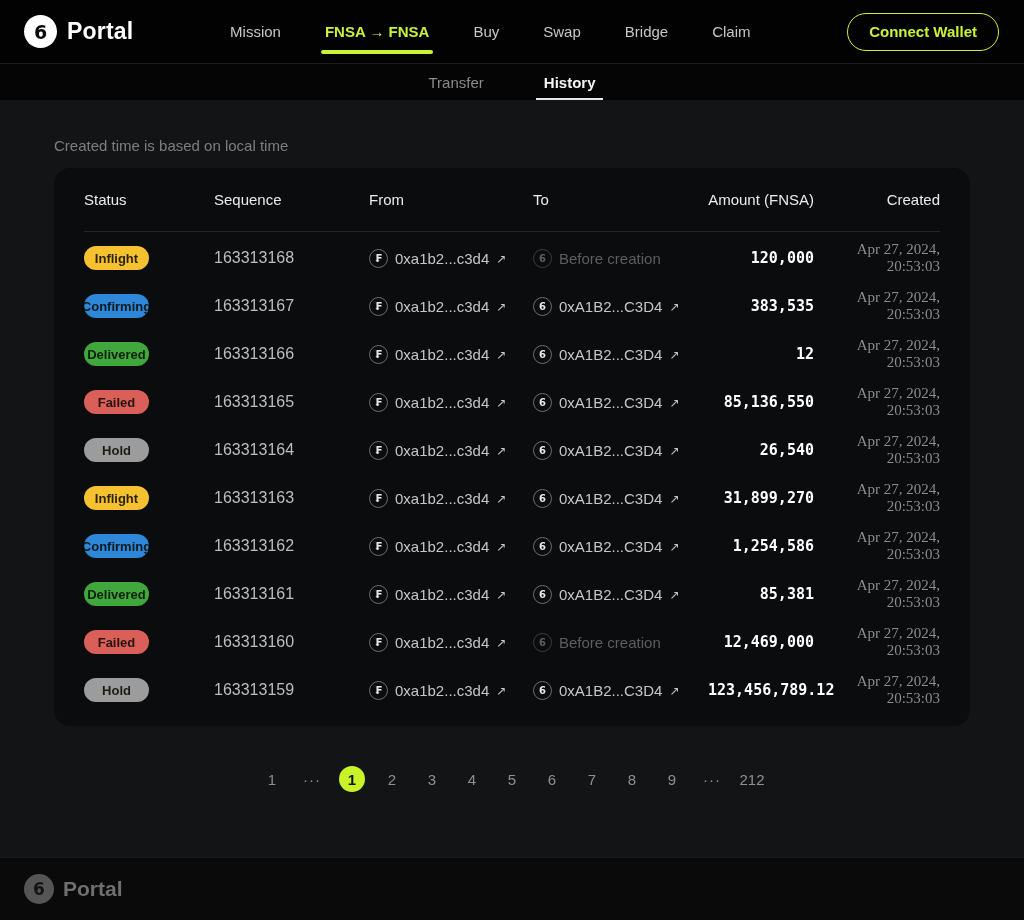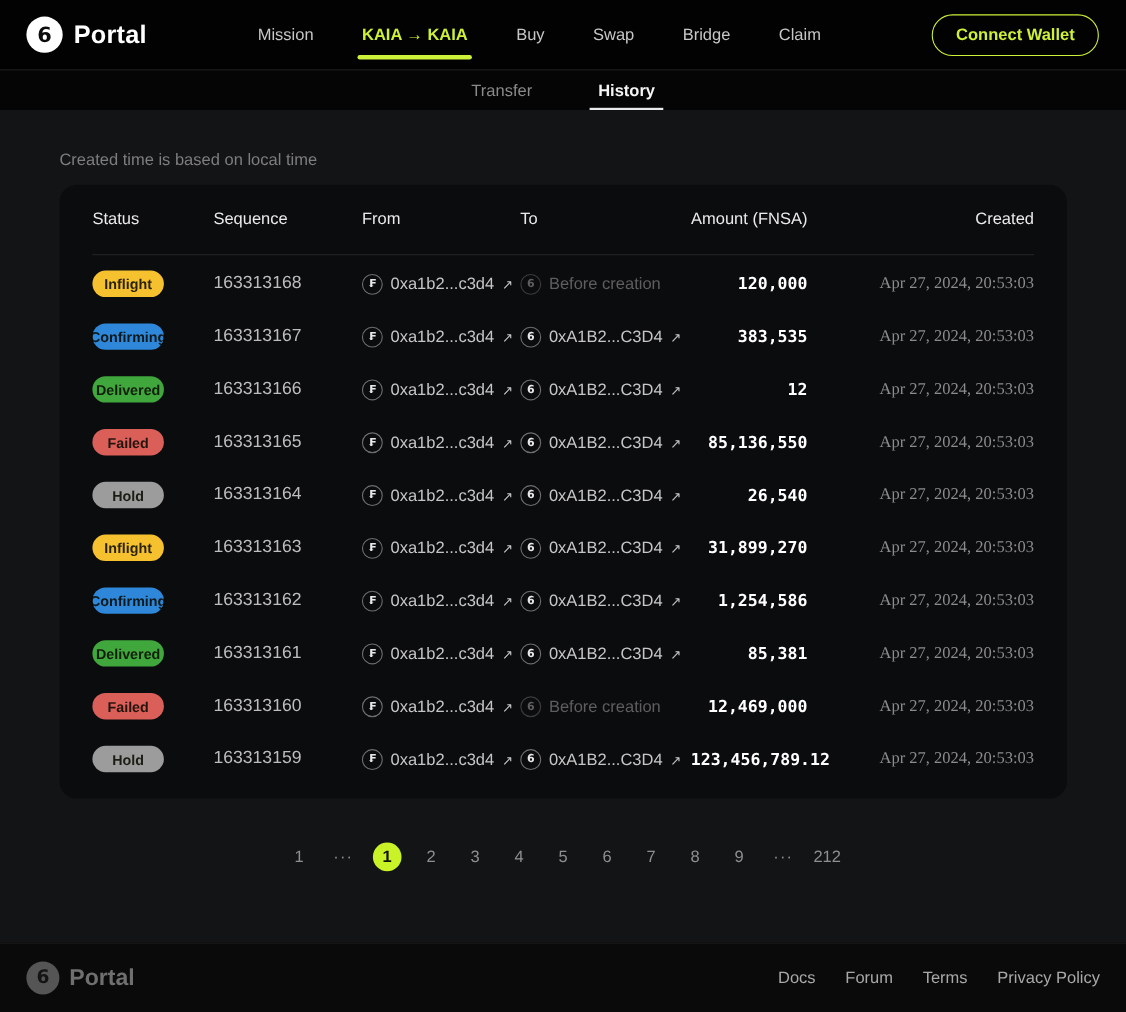--- a/index.html
+++ b/index.html
@@ -33,21 +33,21 @@
   .subtab.active::after { content:""; position:absolute; left:-6px; right:-6px; bottom:0;
     height:2px; background:#e9e9e9; }
 
   
   .main { flex:1; background:#131416; overflow:hidden; }
   .container { width:916px; margin:0 auto; }
   .tz-note { text-align:left; color:#7e7e7e; font-size:15px; margin-top:37px; }
 
   .card { margin-top:14px; background:#0b0c0e; border-radius:16px; padding:0 30px; }
   .t-grid { display:grid; grid-template-columns:110px 135px 144px 155px 106px 1fr;
-    align-items:center; }
+    align-items:center;gap:20px; }
   .t-head { height:64px; border-bottom:1px solid #242424; }
   .t-head .th { color:#ebebeb; font-size:15px; }
   .th.col-amount, .th.col-created, .td.col-amount, .td.col-created { text-align:right; }
   .t-body { padding:2px 0 12px; }
   .t-row { height:48px; }
 
   .badge { width:65px; height:24px; border-radius:13px; display:flex; align-items:center;
     justify-content:center; font-size:13px; font-weight:600; color:rgba(10,10,2,.88); }
 
   .seq { color:#bdbdbd; font-size:16px; }
@@ -87,21 +87,21 @@
 </head>
 <body>
 
 <header class="topnav">
   <div class="logo">
     <span class="logo-mark">6</span>
     <span class="logo-text">Portal</span>
   </div>
   <nav class="nav-items" id="nav-items">
       <div class="nav-item">Mission</div>
-      <div class="nav-item active">KAIA → KAIA</div>
+      <div class="nav-item active">FNSA → FNSA</div>
       <div class="nav-item">Buy</div>
       <div class="nav-item">Swap</div>
       <div class="nav-item">Bridge</div>
       <div class="nav-item">Claim</div>
     </nav>
   <button class="connect-btn">Connect Wallet</button>
 </header>
 
 <div class="subnav" id="subnav">
     <div class="subtab">Transfer</div>
@@ -319,19 +319,13 @@
         <div class="page-item">212</div>
       </div>
   </div>
 </main>
 
 <footer class="footer">
   <div class="f-logo">
     <span class="f-logo-mark">6</span>
     <span class="f-logo-text">Portal</span>
   </div>
-  <div class="f-links" id="footer-links">
-      <div class="f-link">Docs</div>
-      <div class="f-link">Forum</div>
-      <div class="f-link">Terms</div>
-      <div class="f-link">Privacy Policy</div>
-    </div>
 </footer>
 
 </body></html>

